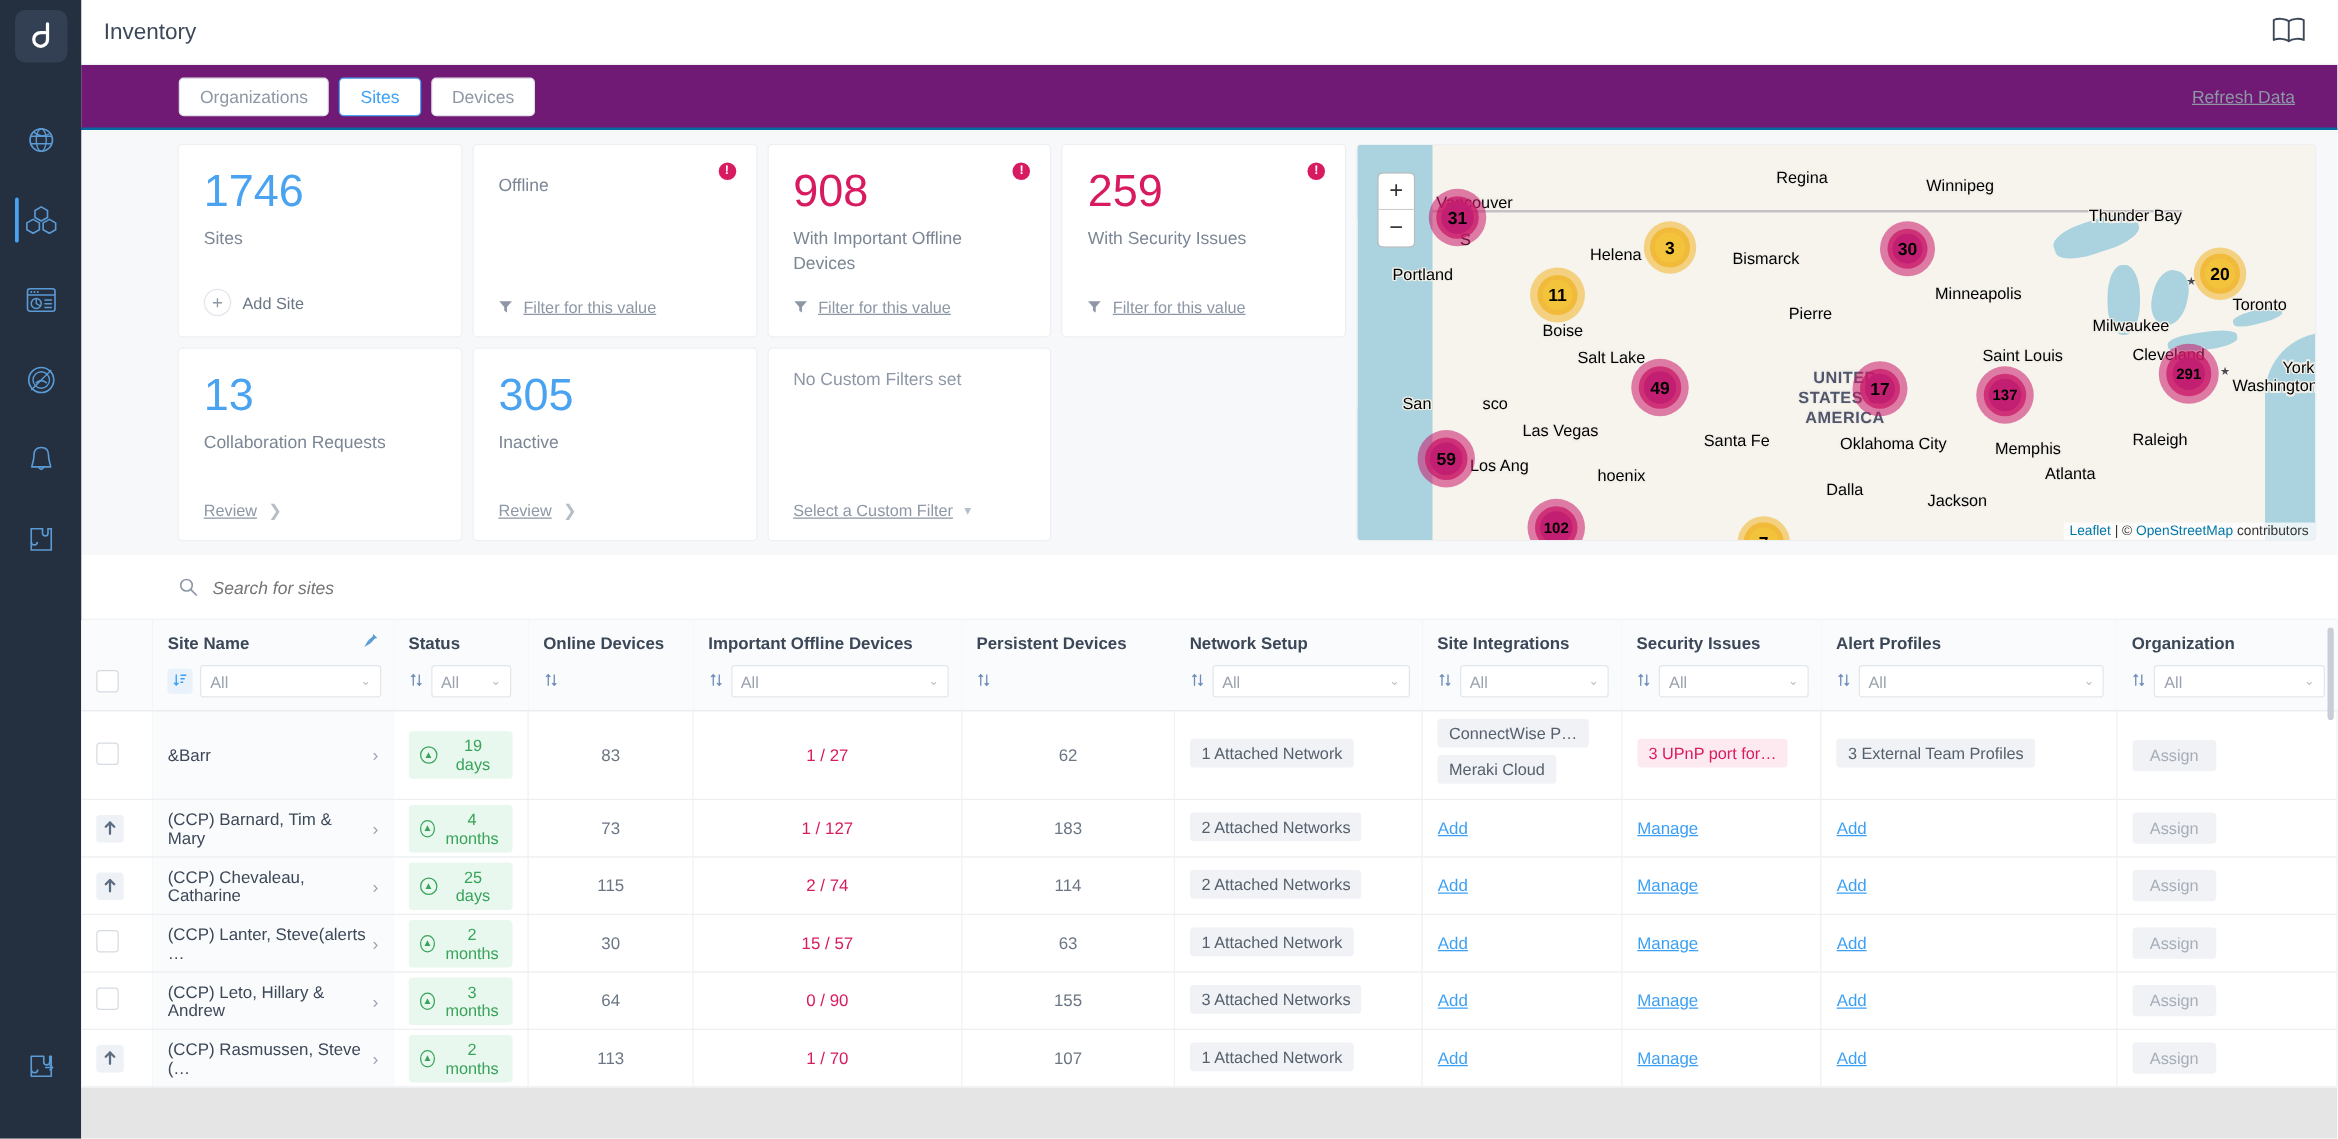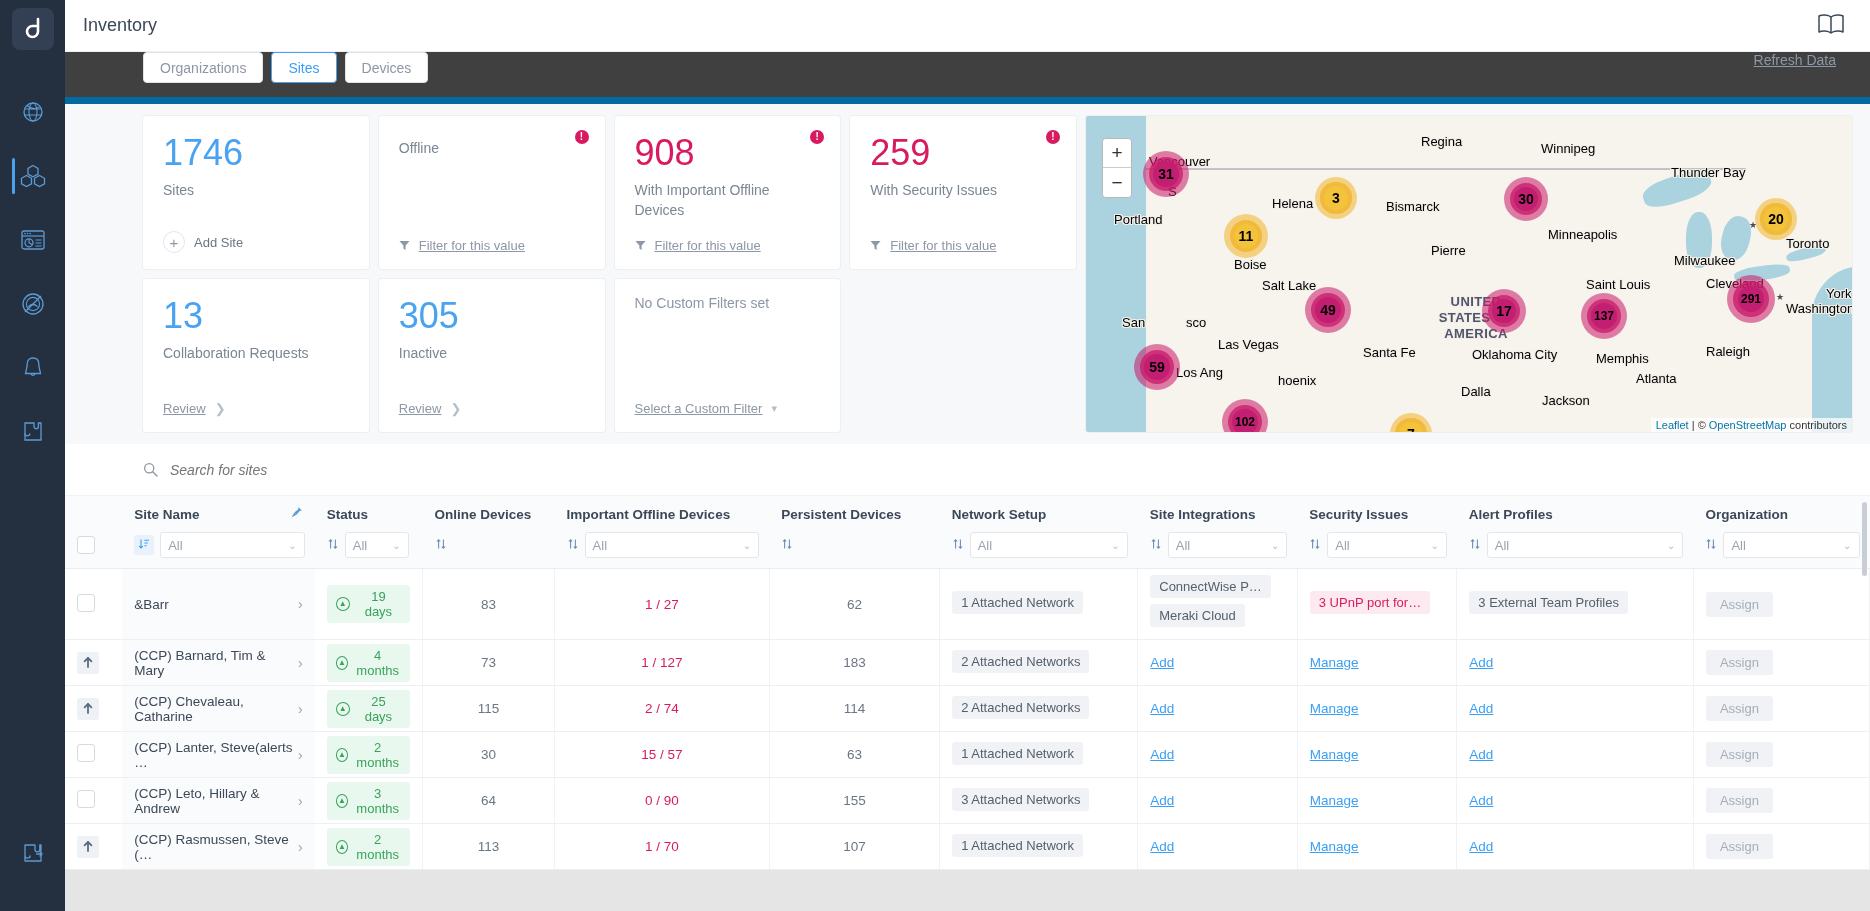--- a/index.html
+++ b/index.html
@@ -40,22 +40,22 @@
 
   .topbar {
     height: 52px; flex: 0 0 52px; display: flex; align-items: center;
     padding: 0 18px; border-bottom: 1px solid #eef0f3; background: #fff;
   }
   .page-title { font-size: 18px; color: #3c4858; font-weight: normal; }
   .topbar-spacer { flex: 1; }
   .book-icon { padding-right: 6px; cursor: pointer; }
 
   .tabbar {
-    height: 52px; flex: 0 0 52px; display: flex; 
-    padding: 0 18px 0 78px; border-bottom: 7px solid #0369a1; background: #404040;
+    height: 52px; flex: 0 0 52px; display: flex; align-items: center;
+    padding: 0 18px 0 78px; border-bottom: 2px solid #0369a1; background: #701a75;
   }
   .tab {
     height: 31px; padding: 0 16px; border: 1px solid #dfe3e8; background: #fff;
     border-radius: 4px; color: #8d97a5; font-size: 14px; margin-right: 8px;
     display: flex; align-items: center; cursor: pointer;
   }
   .tab.active { border-color: #4aa3f0; color: #3ba0f5; }
   .tabbar-spacer { flex: 1; }
   .refresh-link {
     color: #8d97a5; font-size: 14px; text-decoration: underline; cursor: pointer;

